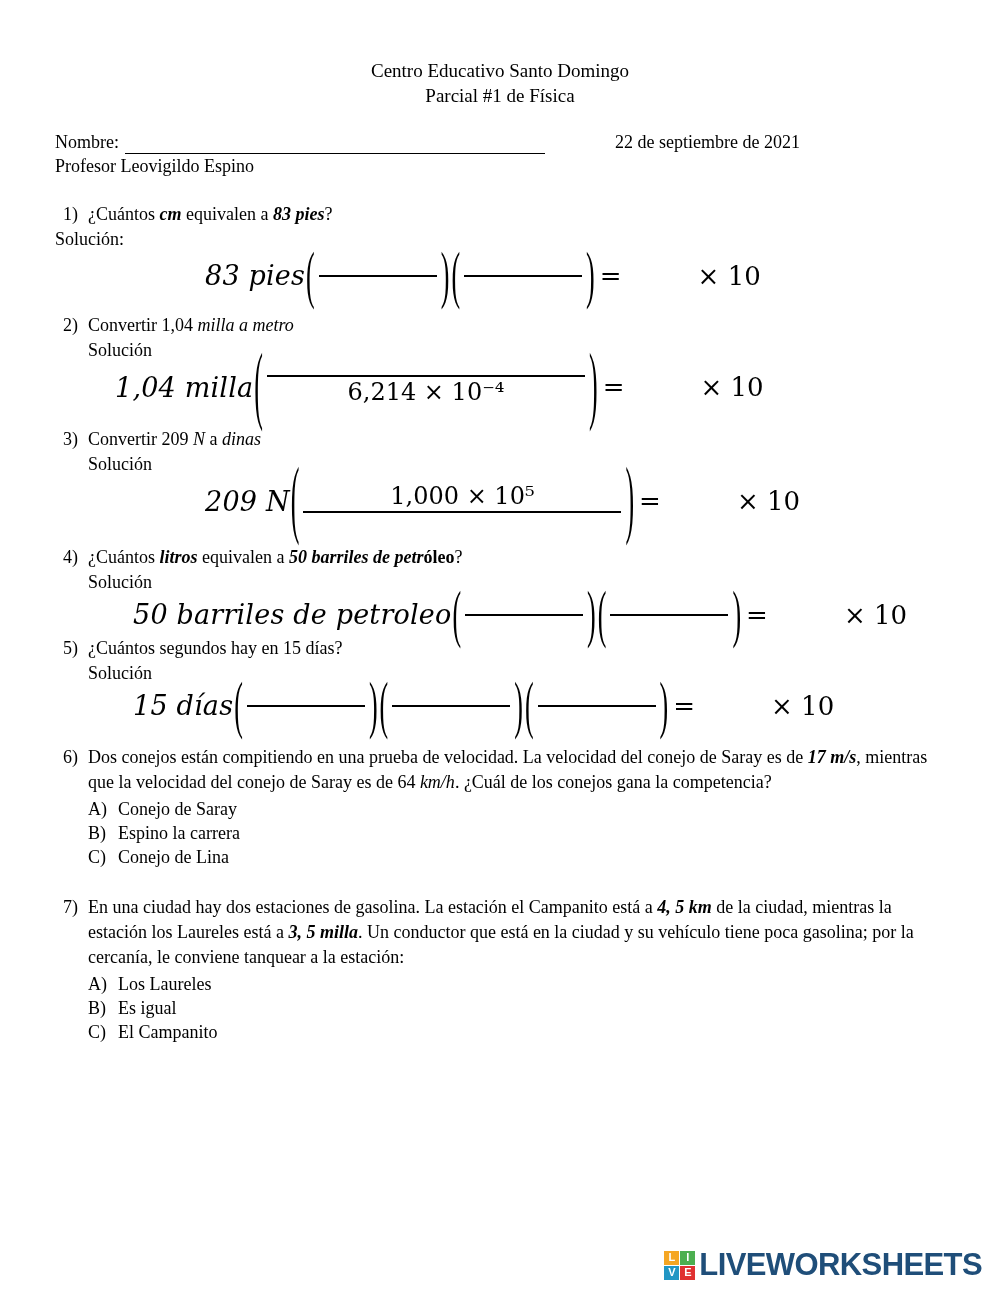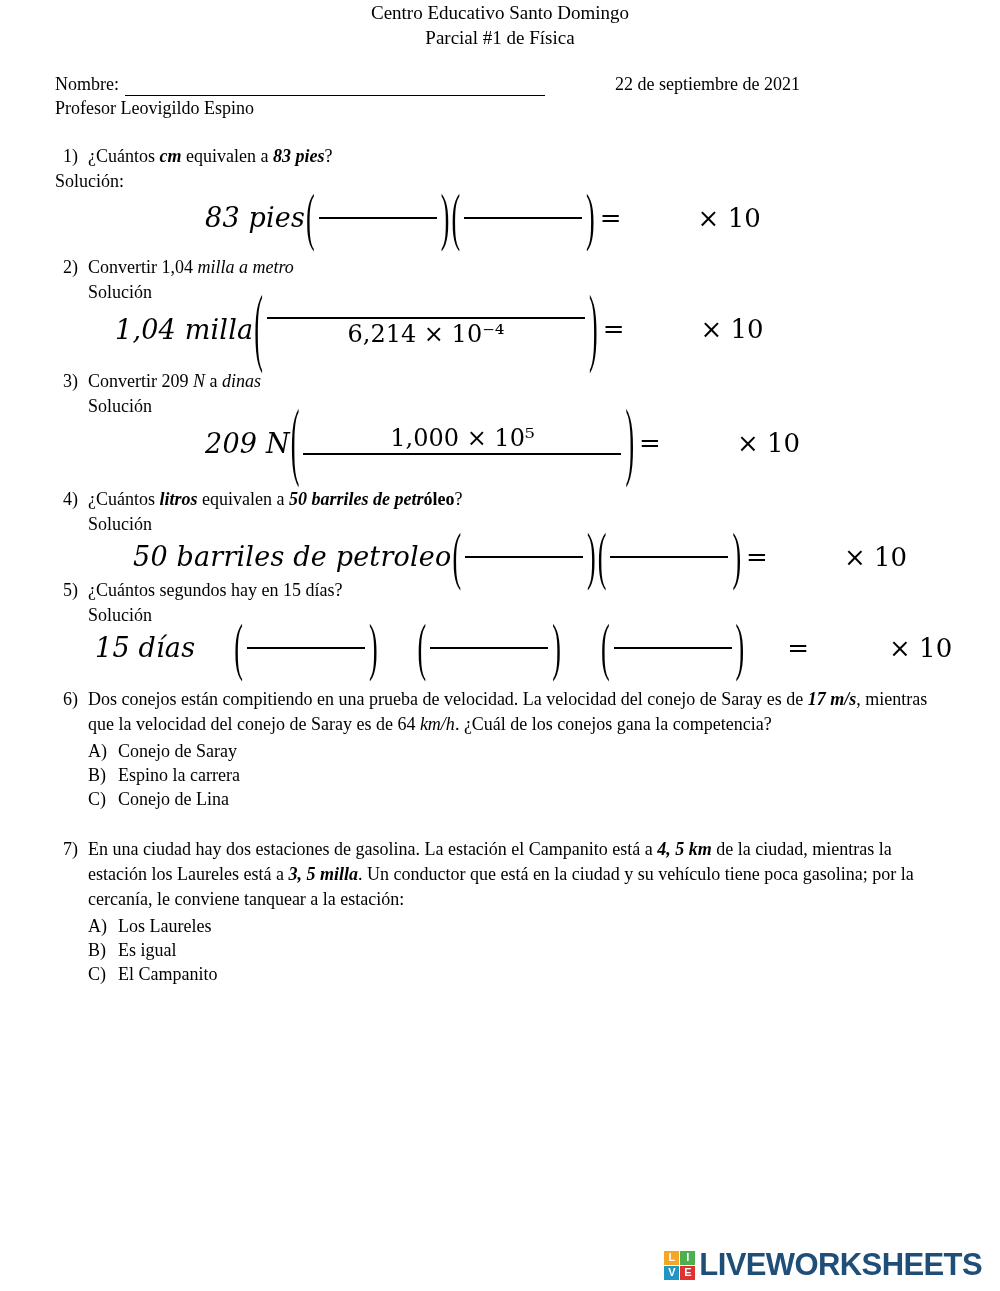--- a/index.html
+++ b/index.html
@@ -22,20 +22,21 @@
     height: 1291px;
     box-sizing: border-box;
     padding: 0 55px;
   }
 
   
   .doc-title {
     text-align: center;
     font-size: 19px;
     line-height: 25px;
+    padding-top: 58px;
   }
   .doc-subtitle {
     text-align: center;
     font-size: 19px;
     line-height: 25px;
   }
 
   .meta-row {
     display: flex;
     justify-content: space-between;
@@ -340,21 +341,21 @@
   </div>
 
   <div class="question" style="margin-top:6px;">
     <div class="q-num">5)</div>
     <div class="q-body">
       <span>¿Cuántos segundos hay en 15 días?</span>
       <span class="sol">Solución</span>
     </div>
   </div>
 
-  <div class="math-row" style="margin-left:40px;margin-top:4px;gap:38px;">
+  <div class="math-row" style="margin-left:78px;margin-top:4px;">
     <span class="math-lead">15 días</span>
     <span class="paren-group">
       <span class="paren">(</span>
       <span class="frac">
         <span class="numerator empty"></span>
         <span class="bar"></span>
         <span class="denominator empty"></span>
       </span>
       <span class="paren">)</span>
     </span>

